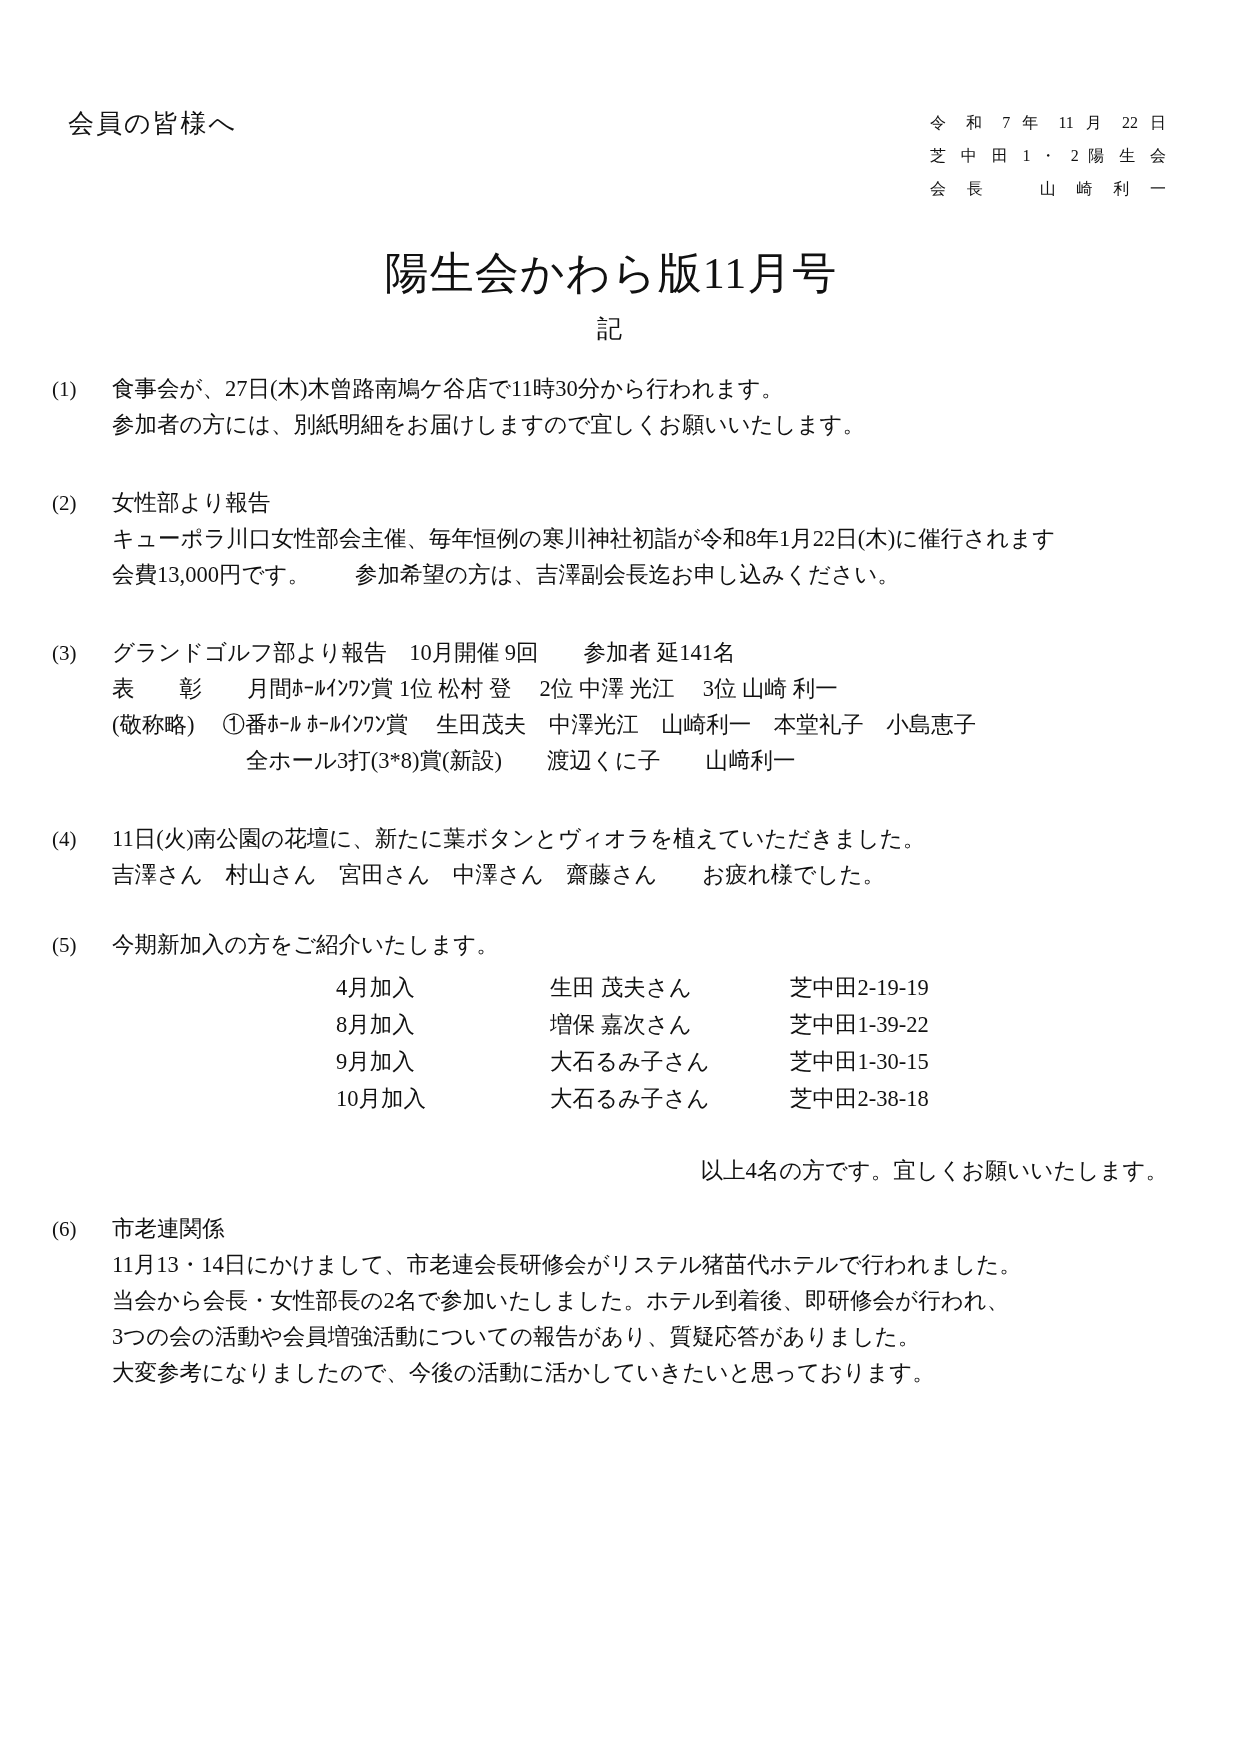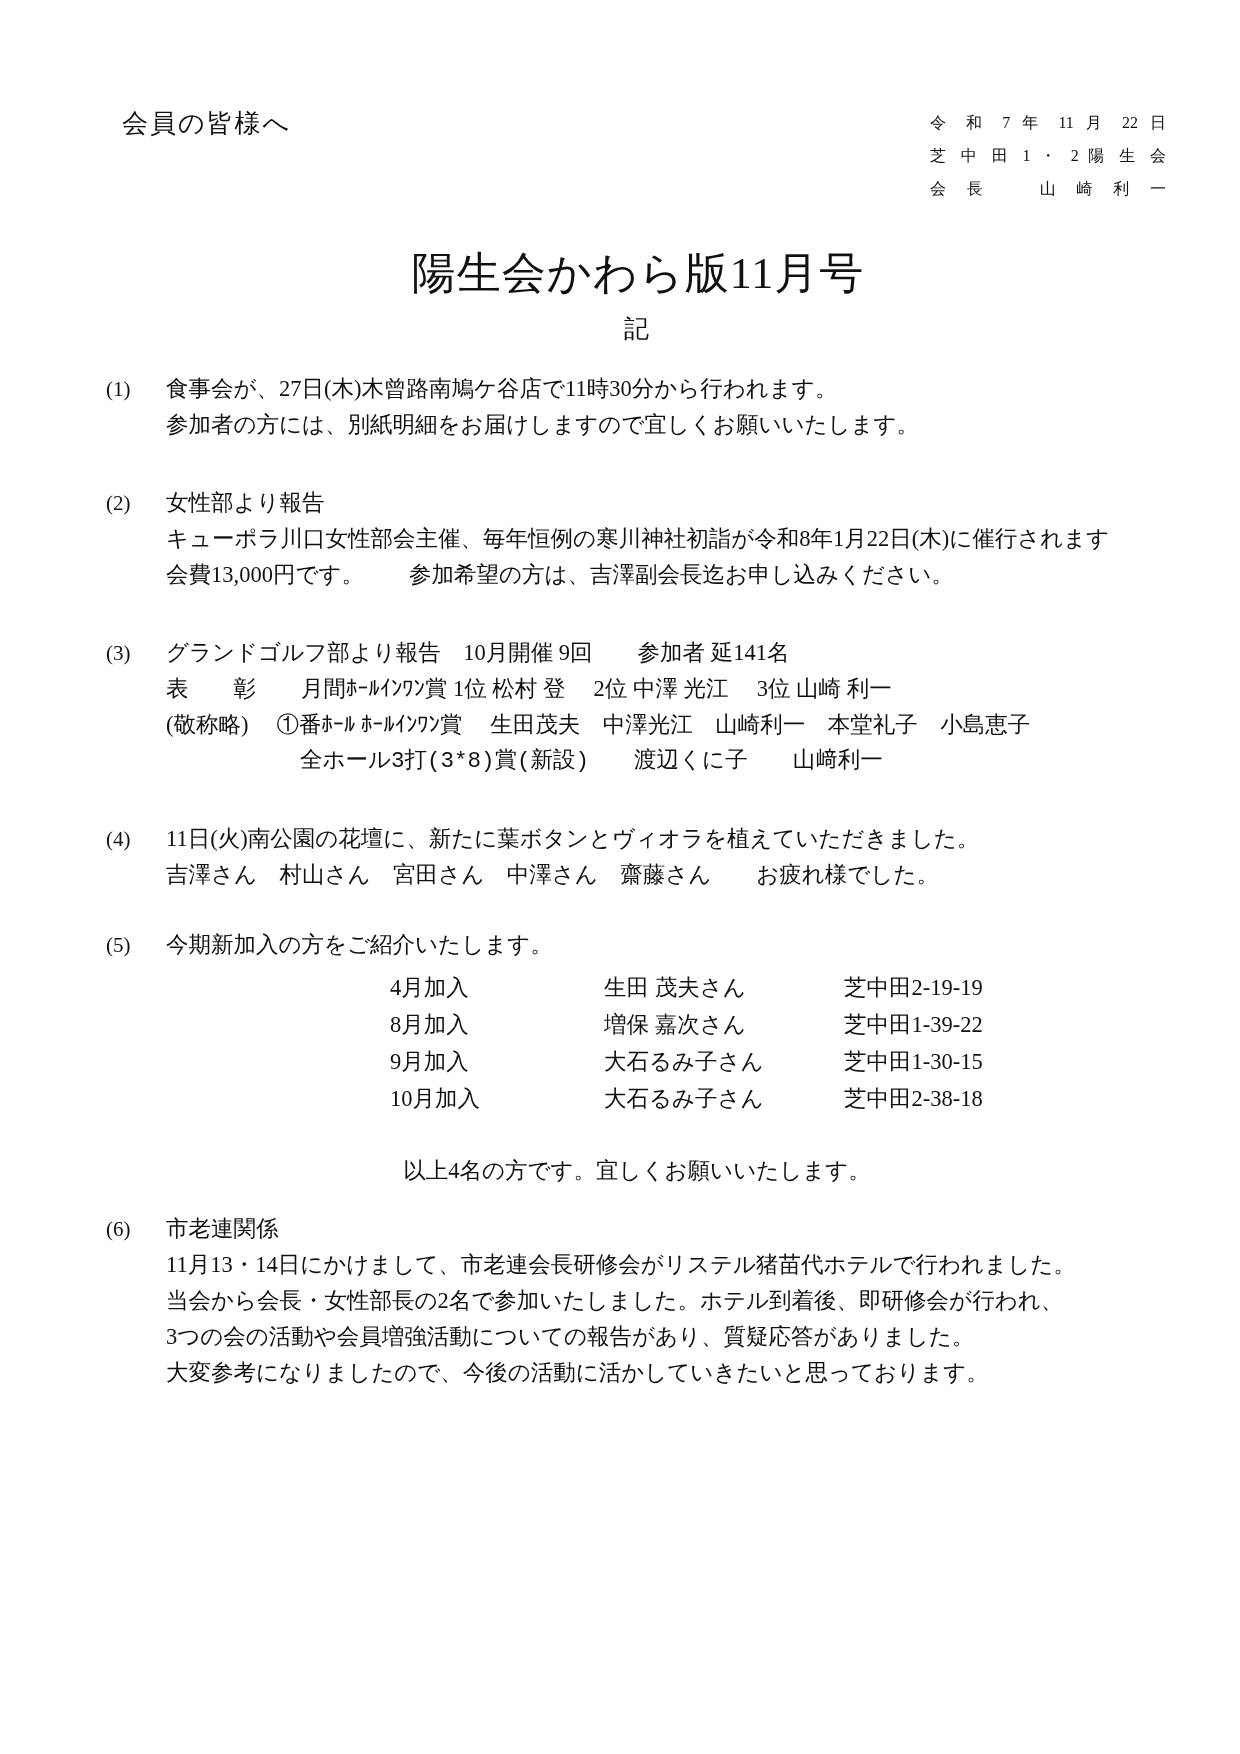--- a/index.html
+++ b/index.html
@@ -3,43 +3,43 @@
 <meta charset="utf-8">
 <style>
   html,body { margin:0; padding:0; background:#ffffff; }
   .page {
     position:relative;
     width:1240px; height:1754px;
     background:#ffffff;
     color:#111111;
     font-family:"Liberation Serif","DejaVu Serif",serif;
     box-sizing:border-box;
-    padding:106px 70px 0 106px;
+    padding:106px 70px 0 52px;
     overflow:hidden;
   }
   .header-row { display:flex; justify-content:space-between; align-items:flex-start; }
   .greeting { font-size:26px; line-height:36px; letter-spacing:2px; margin-left:16px; white-space:pre; }
   .issuer { width:236px; font-size:16px; line-height:33px; margin-right:4px; }
   .issuer-line { text-align:justify; text-align-last:justify; white-space:normal; }
   .title { font-size:44px; line-height:50px; text-align:center; font-weight:normal; letter-spacing:1px; margin:44px 0 0 0; }
   .intro { margin-top:50px; font-size:22.5px; line-height:36px; }
   .intro-line { white-space:pre; }
   .ki { margin-top:10px; font-size:25px; line-height:40px; text-align:center; letter-spacing:3px; }
   .section { margin-top:42px; font-size:22.5px; line-height:36px; }
   .section.tight { margin-top:22px; }
   .section.sec5 { margin-top:34px; }
   .line { display:flex; white-space:pre; }
   .num { flex:none; width:60px; font-size:21px; }
   .cont { padding-left:60px; }
-  .indent2 { padding-left:194px;font-family:Liberation Mono, monospace; }
+  .indent2 { padding-left:194px; }
   .members { margin-left:284px; margin-top:6px; }
   .member-row { display:flex; line-height:37px; white-space:pre;gap:48px; }
   .m-month { flex:none; width:146px; }
   .m-name { flex:none; width:192px;margin-left:20px; }
-  .closing { margin-top:36px; text-align:center; font-size:22.5px; line-height:36px; white-space:pre; padding-right:2px; }
+  .closing { margin-top:36px; text-align:right; font-size:22.5px; line-height:36px; white-space:pre; padding-right:2px; }
 </style>
 </head>
 <body>
 
 <div class="page">
 
   <div class="header-row">
     <div class="greeting">会員の皆様へ</div>
     <div class="issuer">
       <div class="issuer-line">令 和 7 年 11 月 22 日</div>

